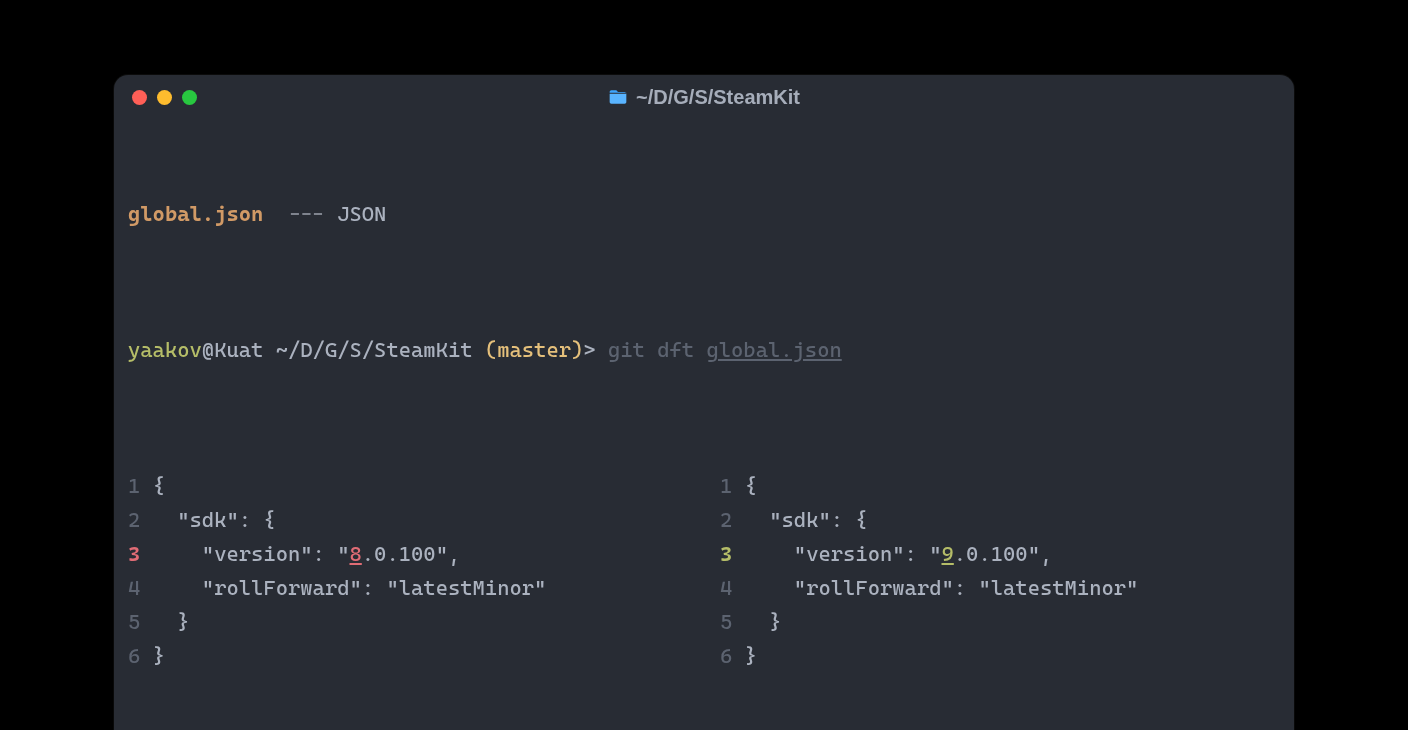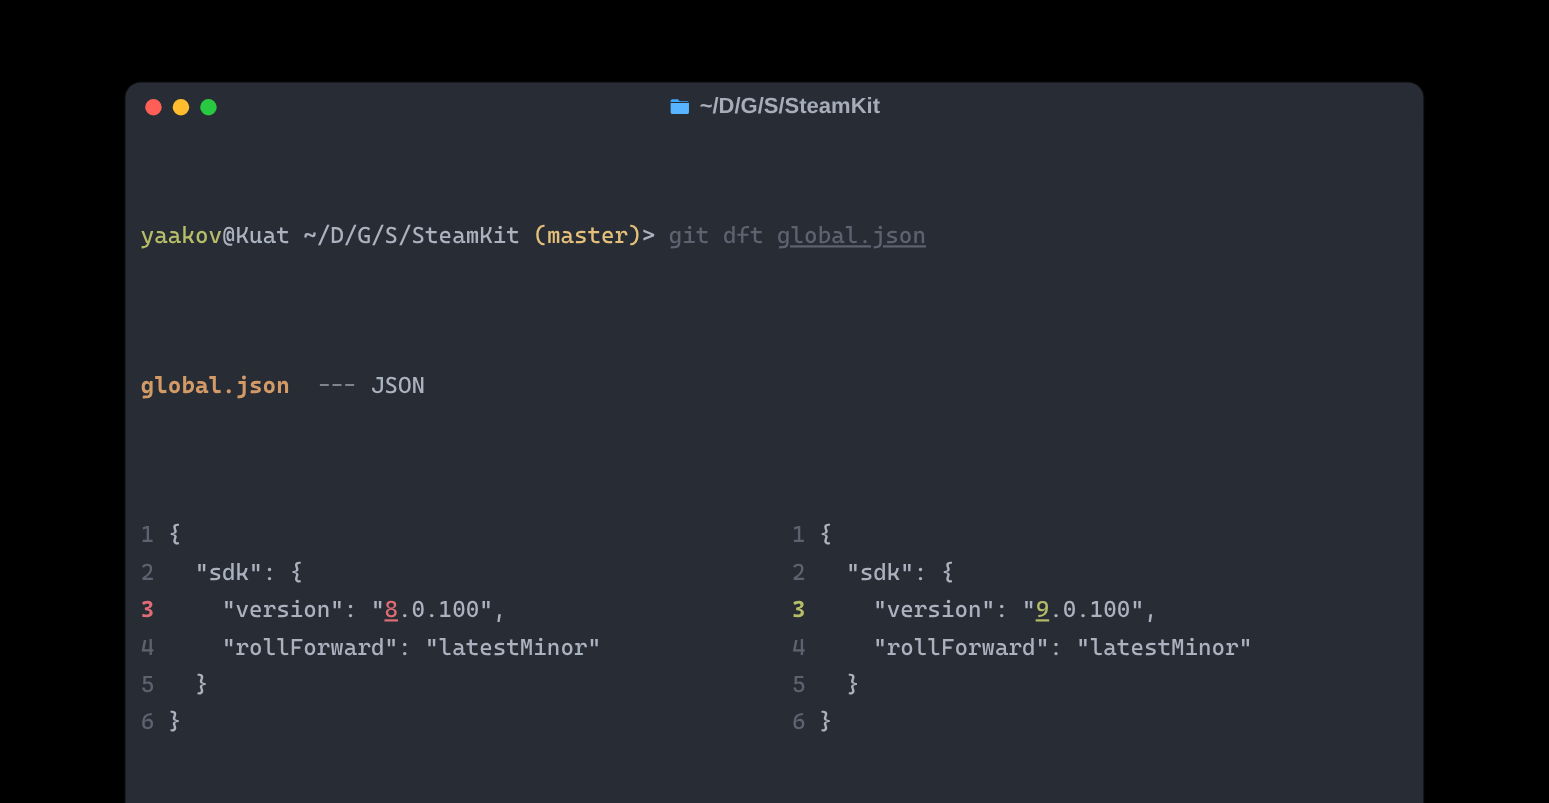--- a/index.html
+++ b/index.html
@@ -100,23 +100,23 @@
         <svg viewBox="0 0 24 24">
             <path fill="#3ea6ff" d="M10 4H4c-1.1 0-2 .9-2 2v1h20V8c0-1.1-.9-2-2-2h-8l-2-2z"></path>
             <path fill="#59b4ff" d="M22 8H2v10c0 1.1.9 2 2 2h16c1.1 0 2-.9 2-2V8z"></path>
           </svg>
       </span>
       <span>~/D/G/S/SteamKit</span>
     </div>
   </div>
 
   <div class="term-body">
+    <div class="row"><span class="fileheader">global.json</span>  <span class="filedashes">---</span> <span class="filetype">JSON</span></div>
+
     <div class="row"><span class="user">yaakov</span><span class="at-sep">@</span><span class="host">Kuat</span> <span class="path">~/D/G/S/SteamKit</span> <span class="branch">(</span><span class="branch">master</span><span class="branch">)</span><span class="prompt-gt">&gt;</span> <span class="cmd-git">git</span> <span class="cmd-sub">dft</span> <span class="cmd-arg">global.json</span></div>
-
-    <div class="row"><span class="fileheader">global.json</span>  <span class="filedashes">---</span> <span class="filetype">JSON</span></div>
 
     <div class="cols">
       <div class="side"><span class="ln">1</span> <span class="code">{</span>
 <span class="ln">2</span> <span class="code">  "sdk": {</span>
 <span class="ln-red">3</span> <span class="code">    "version": "</span><span class="red"><span class="ul">8</span></span><span class="code">.0.100",</span>
 <span class="ln">4</span> <span class="code">    "rollForward": "latestMinor"</span>
 <span class="ln">5</span> <span class="code">  }</span>
 <span class="ln">6</span> <span class="code">}</span></div>
       <div class="side"><span class="ln">1</span> <span class="code">{</span>
 <span class="ln">2</span> <span class="code">  "sdk": {</span>

